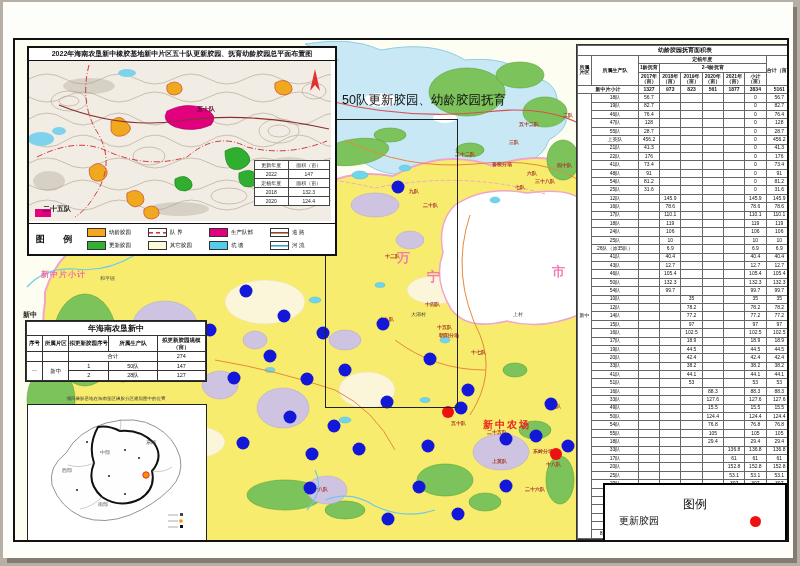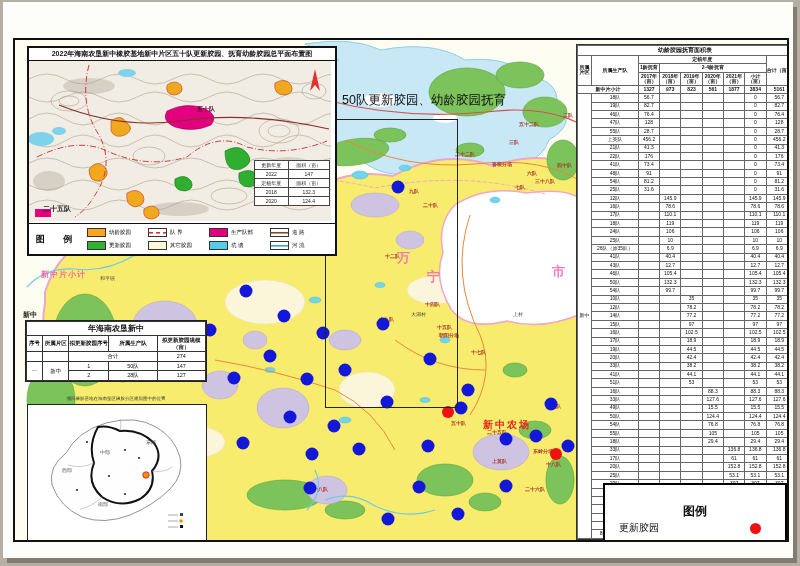--- a/index.html
+++ b/index.html
@@ -74,21 +74,21 @@
   .cult td,.cult th{border:0.6px solid #666;text-align:center;vertical-align:middle;padding:0;
       line-height:1.15;height:7.4px;overflow:hidden;font-weight:normal;white-space:nowrap;
       font-size:5px;color:#111;}
   .cult .tbl-title{font-weight:bold;font-size:6px;height:9px;}
   .cult .hdr{font-weight:bold;}
   .cult .yr{white-space:normal;height:12px;line-height:1.05;}
   .cult .sum-row td{font-weight:bold;}
   
   .map-legend{position:absolute;left:600px;top:481px;width:180px;height:57px;background:#fff;
       border:2.5px solid #000;}
-  .map-legend-title{text-align:center;font-size:12px;font-weight:bold;color:#111;margin-top:18px;}
+  .map-legend-title{text-align:center;font-size:12px;font-weight:normal;color:#111;margin-top:11px;}
   .mleg-item{display:flex;align-items:center;justify-content:space-between;padding:0 24px 0 14px;height:16px;
       font-size:10px;color:#111;}
   .legdot{width:11px;height:11px;border-radius:50%;flex:0 0 auto;}
 </style>
 </head>
 <body>
 
 <div class="sheet">
   <div class="paper">
 

